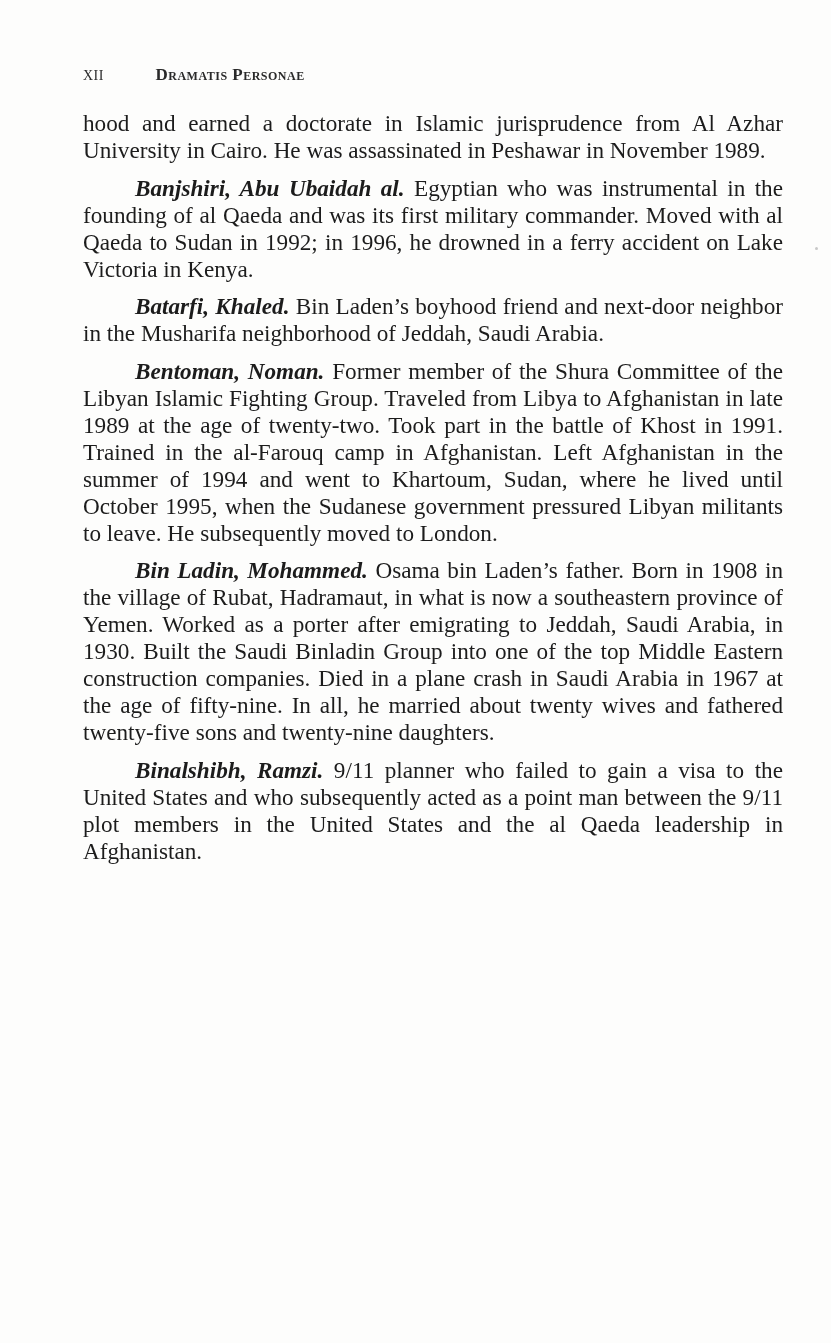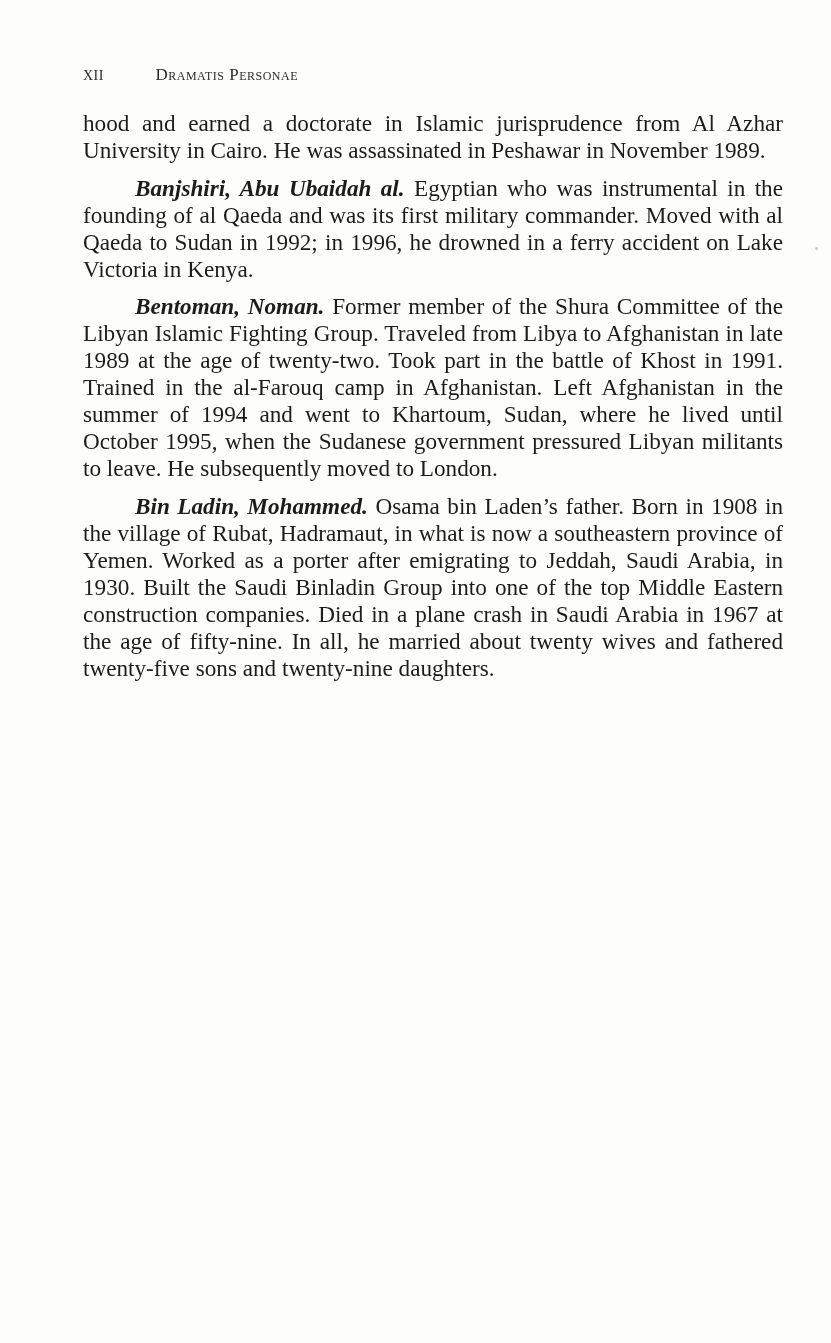--- a/index.html
+++ b/index.html
@@ -26,20 +26,21 @@
     .running-head .folio {
       display: inline-block;
       width: 68px;
       font-variant: small-caps;
       text-transform: lowercase;
       font-size: 20px;
     }
     .running-head .section-title {
       font-variant: small-caps;
       font-size: 17px;
+      font-weight: bold;
     }
     .body-text {
       position: absolute;
       top: 110px;
       left: 83px;
       width: 700px;
       font-size: 23.2px;
       line-height: 27px;
     }
     .body-text p {
@@ -76,20 +77,22 @@
 </div>
 
 <div class="margin-mark"></div>
 
 <div class="body-text">
   <p class="continuation">hood and earned a doctorate in Islamic jurisprudence from Al Azhar University in Cairo. He was assassinated in Peshawar in November 1989.</p>
 
 
   <p class="entry"><span class="entry-name">Banjshiri, Abu Ubaidah al.</span><span> Egyptian who was instrumental in the founding of al Qaeda and was its first military commander. Moved with al Qaeda to Sudan in 1992; in 1996, he drowned in a ferry accident on Lake Victoria in Kenya.</span></p>
 
+  <p class="entry"><span class="entry-name">Batarfi, Khaled.</span><span> Bin Laden’s boyhood friend and next-door neigh­bor in the Musharifa neighborhood of Jeddah, Saudi Arabia.</span></p>
 
   <p class="entry"><span class="entry-name">Bentoman, Noman.</span><span> Former member of the Shura Committee of the Libyan Islamic Fighting Group. Traveled from Libya to Afghanistan in late 1989 at the age of twenty-two. Took part in the battle of Khost in 1991. Trained in the al-Farouq camp in Afghanistan. Left Afghanistan in the summer of 1994 and went to Khartoum, Sudan, where he lived until October 1995, when the Sudanese government pressured Libyan mili­tants to leave. He subsequently moved to London.</span></p>
 
 
   <p class="entry"><span class="entry-name">Bin Ladin, Mohammed.</span><span> Osama bin Laden’s father. Born in 1908 in the village of Rubat, Hadramaut, in what is now a southeastern province of Yemen. Worked as a porter after emigrating to Jeddah, Saudi Arabia, in 1930. Built the Saudi Binladin Group into one of the top Mid­dle Eastern construction companies. Died in a plane crash in Saudi Ara­bia in 1967 at the age of fifty-nine. In all, he married about twenty wives and fathered twenty-five sons and twenty-nine daughters.</span></p>
 
 
+  <p class="entry"><span class="entry-name">Binalshibh, Ramzi.</span><span> 9/11 planner who failed to gain a visa to the United States and who subsequently acted as a point man between the 9/11 plot members in the United States and the al Qaeda leadership in Afghanistan.</span></p>
 </div>
 
 </body></html>

